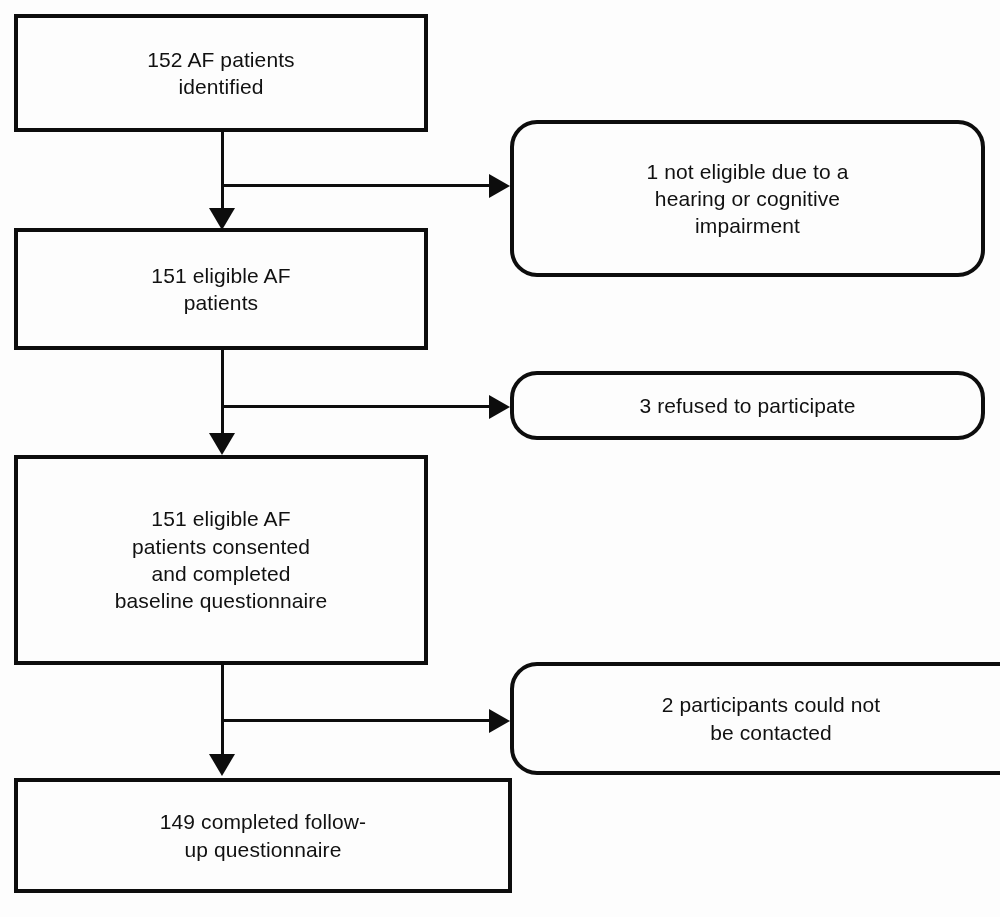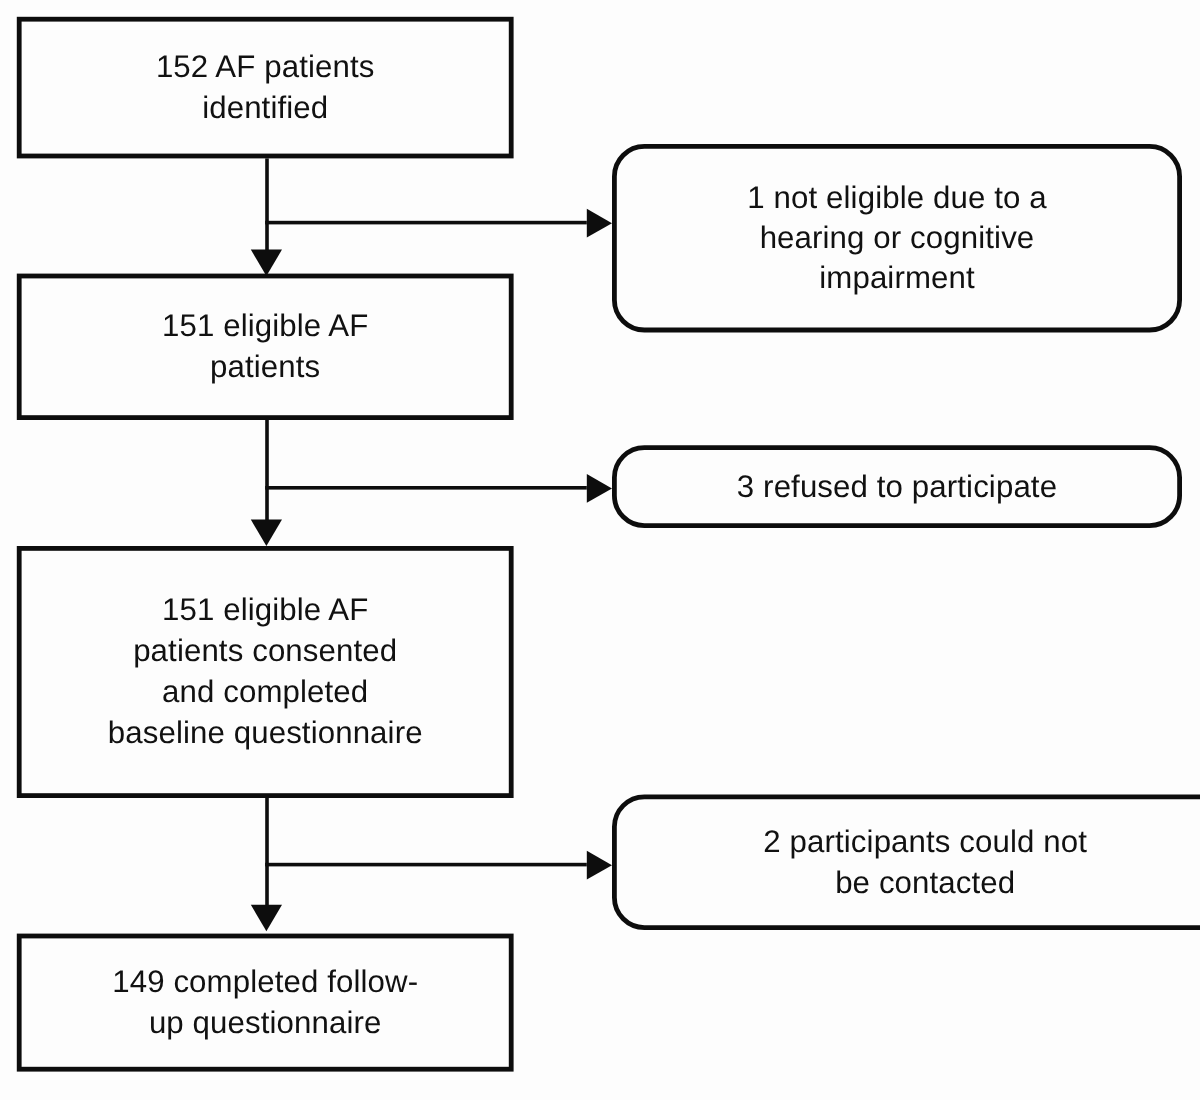--- a/index.html
+++ b/index.html
@@ -25,21 +25,21 @@
     background: #fdfdfd;
     display: flex;
     align-items: center;
     color: #111111;
     line-height: 1.30;
   }
   .node .node-text {
     display: block;
     width: 100%;
     white-space: pre-line;
-    font-size: 26px;
+    font-size: 21px;
     letter-spacing: 0.1px;
   }
   .node.center-node {
     justify-content: center;
     text-align: center;
   }
   .node.center-node .node-text {
     padding: 0 6px;
   }
   .node.side-node {
@@ -96,21 +96,21 @@
 patients</span>
   </div>
 
   <div class="node center-node" style="left:14px; top:455px; width:414px; height:210px;">
     <span class="node-text">151 eligible AF
 patients consented
 and completed
 baseline questionnaire</span>
   </div>
 
-  <div class="node center-node" style="left:14px; top:778px; width:414px; height:115px;">
+  <div class="node center-node" style="left:14px; top:778px; width:498px; height:115px;">
     <span class="node-text">149 completed follow-
 up questionnaire</span>
   </div>
 
   <div class="node side-node" style="left:510px; top:120px; width:475px; height:157px;">
     <span class="node-text">1 not eligible due to a
 hearing or cognitive
 impairment</span>
   </div>
 

